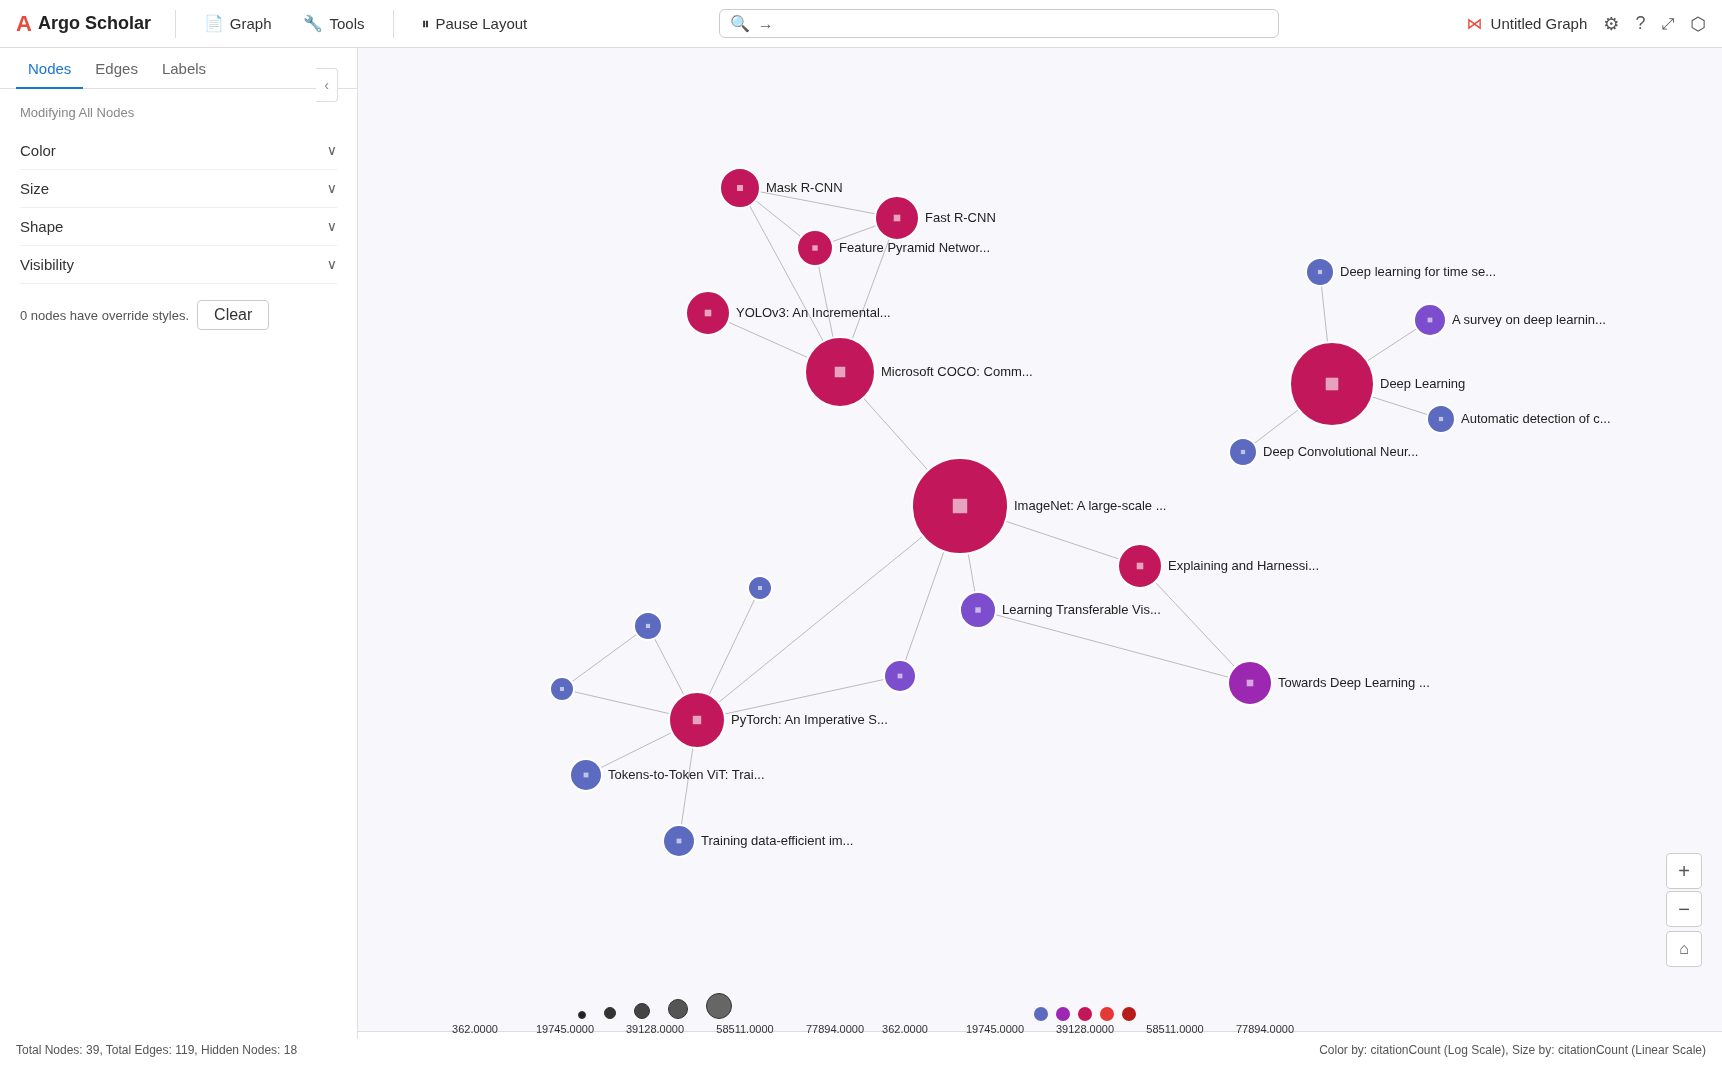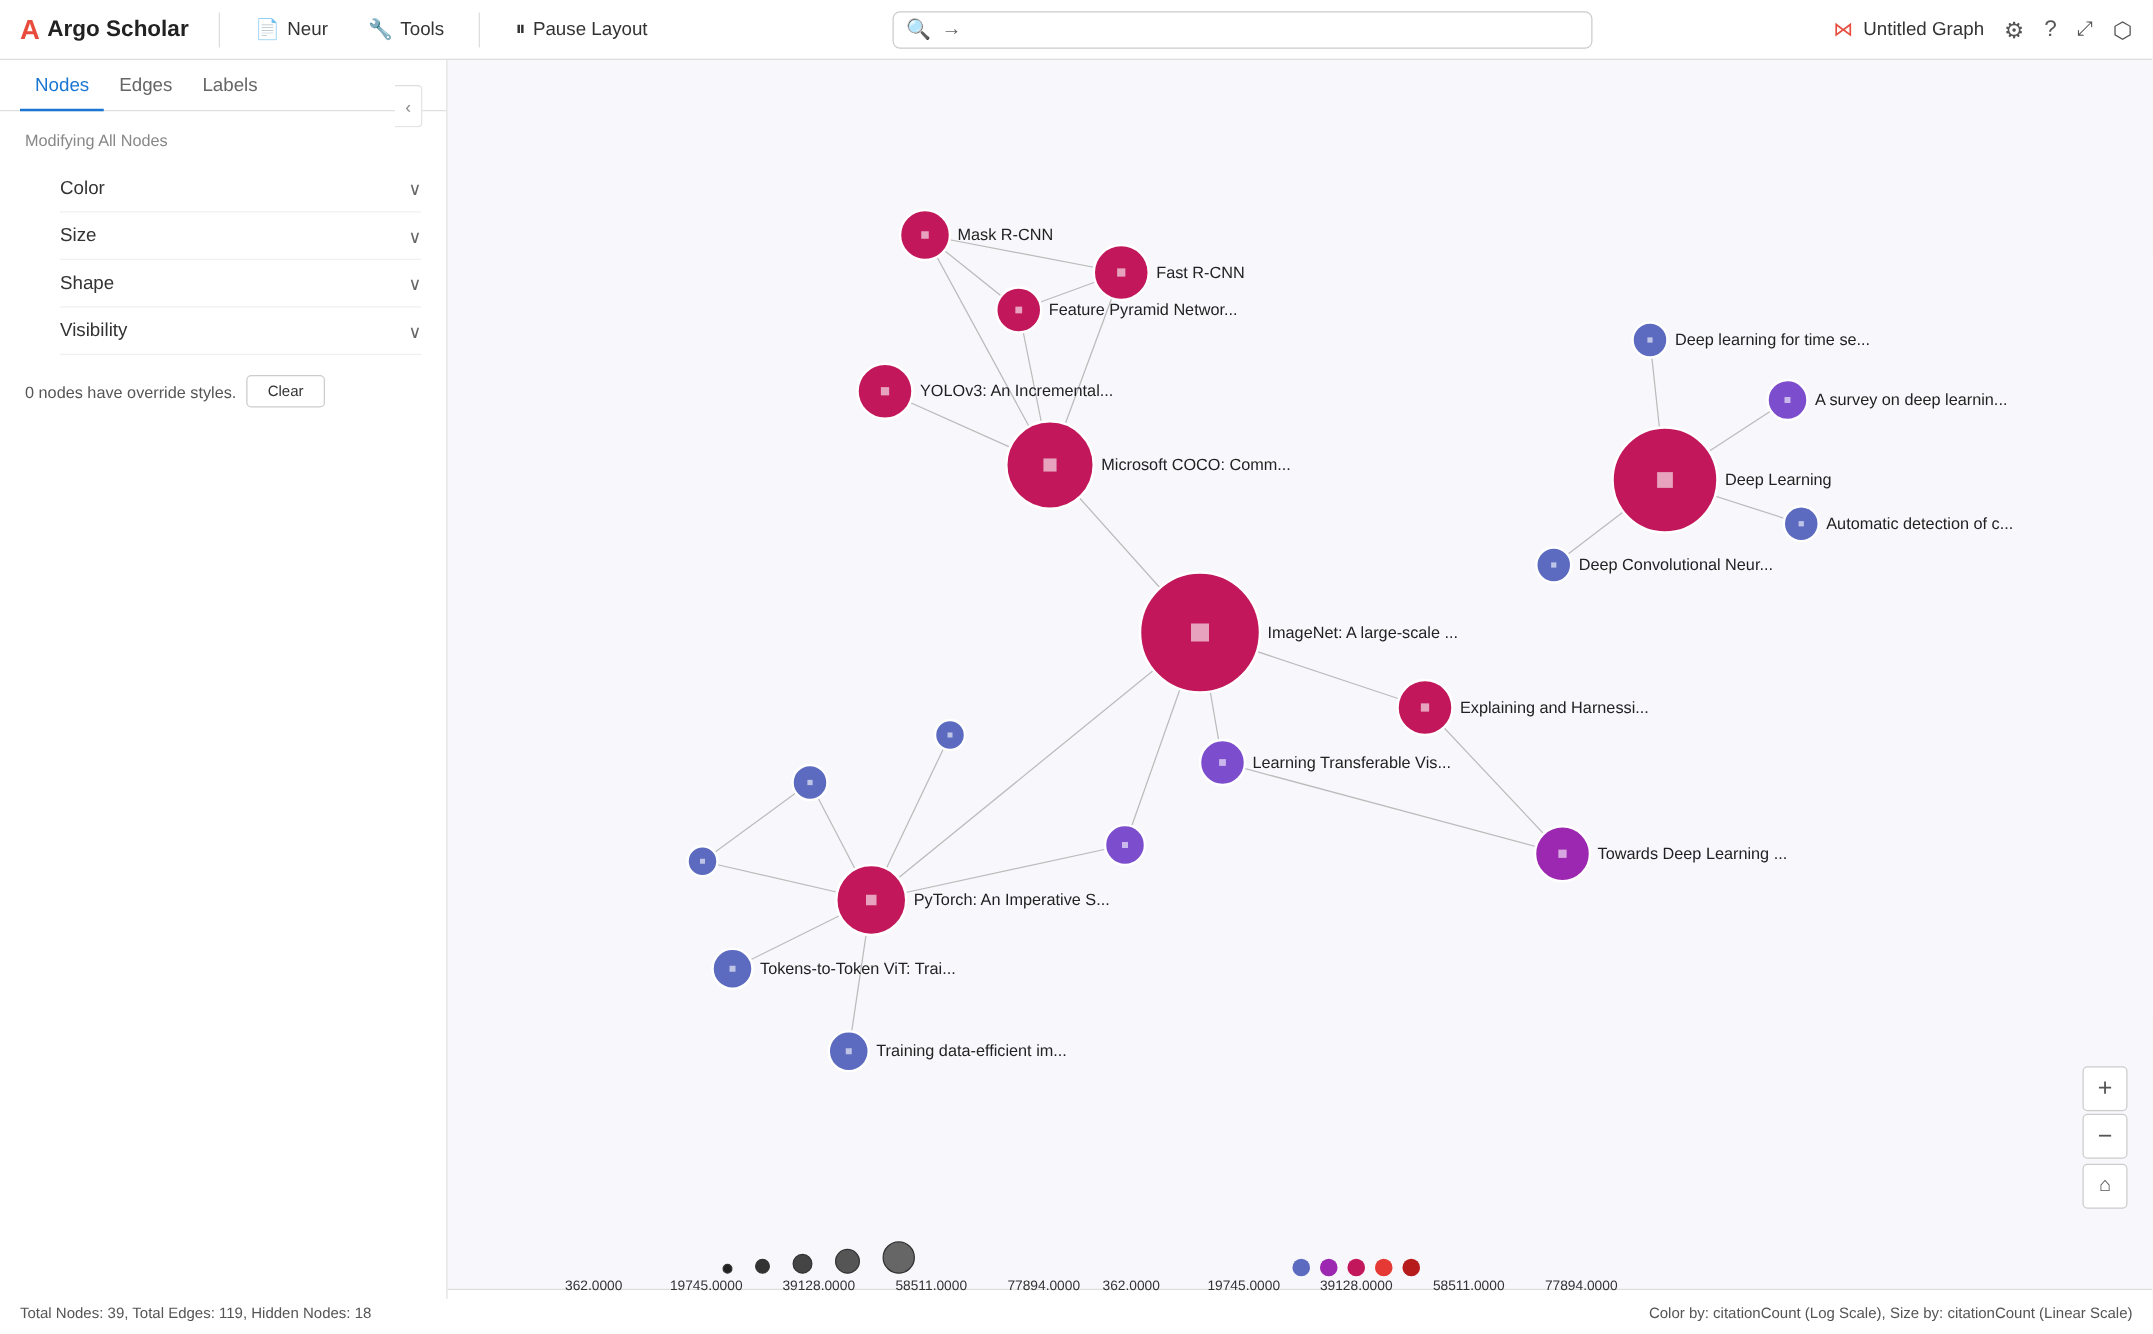--- a/index.html
+++ b/index.html
@@ -44,30 +44,30 @@
       z-index: 60; color: #888; font-size: 14px;
     }
     .sidebar-tabs { display: flex; border-bottom: 1px solid #e0e0e0; padding: 0 16px; gap: 0; }
     .sidebar-tab {
       padding: 12px 12px 10px; font-size: 15px; color: #666; cursor: pointer; border-bottom: 2px solid transparent; margin-bottom: -1px;
     }
     .sidebar-tab.active { color: #1976d2; border-bottom-color: #1976d2; font-weight: 500; }
     .sidebar-section { padding: 16px 20px 0; }
     .modifying-label { font-size: 13px; color: #888; margin-bottom: 12px; }
     .prop-row {
-      display: flex; align-items: flex-end; justify-content: space-between;
-      padding: 10px 0; border-bottom: 1px solid #f0f0f0; cursor: pointer; margin-left: 28px;
+      display: flex; align-items: flex-start; justify-content: space-between;
+      padding: 10px 0; border-bottom: 1px solid #f0f0f0; cursor: pointer;
     }
     .prop-label { font-size: 15px; color: #333; }
     .prop-chevron { color: #666; font-size: 14px; }
     .override-row { padding: 16px 20px; display: flex; align-items: center; gap: 8px; }
     .override-text { font-size: 13px; color: #555; }
     .clear-btn {
       padding: 5px 16px; border: 1px solid #ccc; border-radius: 4px;
-      background: #fff; font-size: 12px; cursor: pointer; color: #333;
+      background: #fff; font-size: 16px; cursor: pointer; color: #333;
     }
 
     
     .graph-canvas {
       position: absolute; top: 48px; left: 0; right: 0; bottom: 28px;
       background: #f8f8fc;
     }
     .graph-svg { width: 100%; height: 100%; }
 
     
@@ -106,21 +106,21 @@
 <body>
 
 <div class="topnav">
   <div class="logo">
     <span class="logo-icon">A</span>
     <span>Argo Scholar</span>
   </div>
   <div class="nav-divider"></div>
   <button class="nav-btn">
     <span style="font-size:16px;">📄</span>
-    <span>Neur</span>
+    <span>Graph</span>
   </button>
   <button class="nav-btn">
     <span style="font-size:16px;">🔧</span>
     <span>Tools</span>
   </button>
   <div class="nav-divider"></div>
   <button class="pause-btn">
     <span style="font-size:16px;">⏸</span>
     <span>Pause Layout</span>
   </button>

